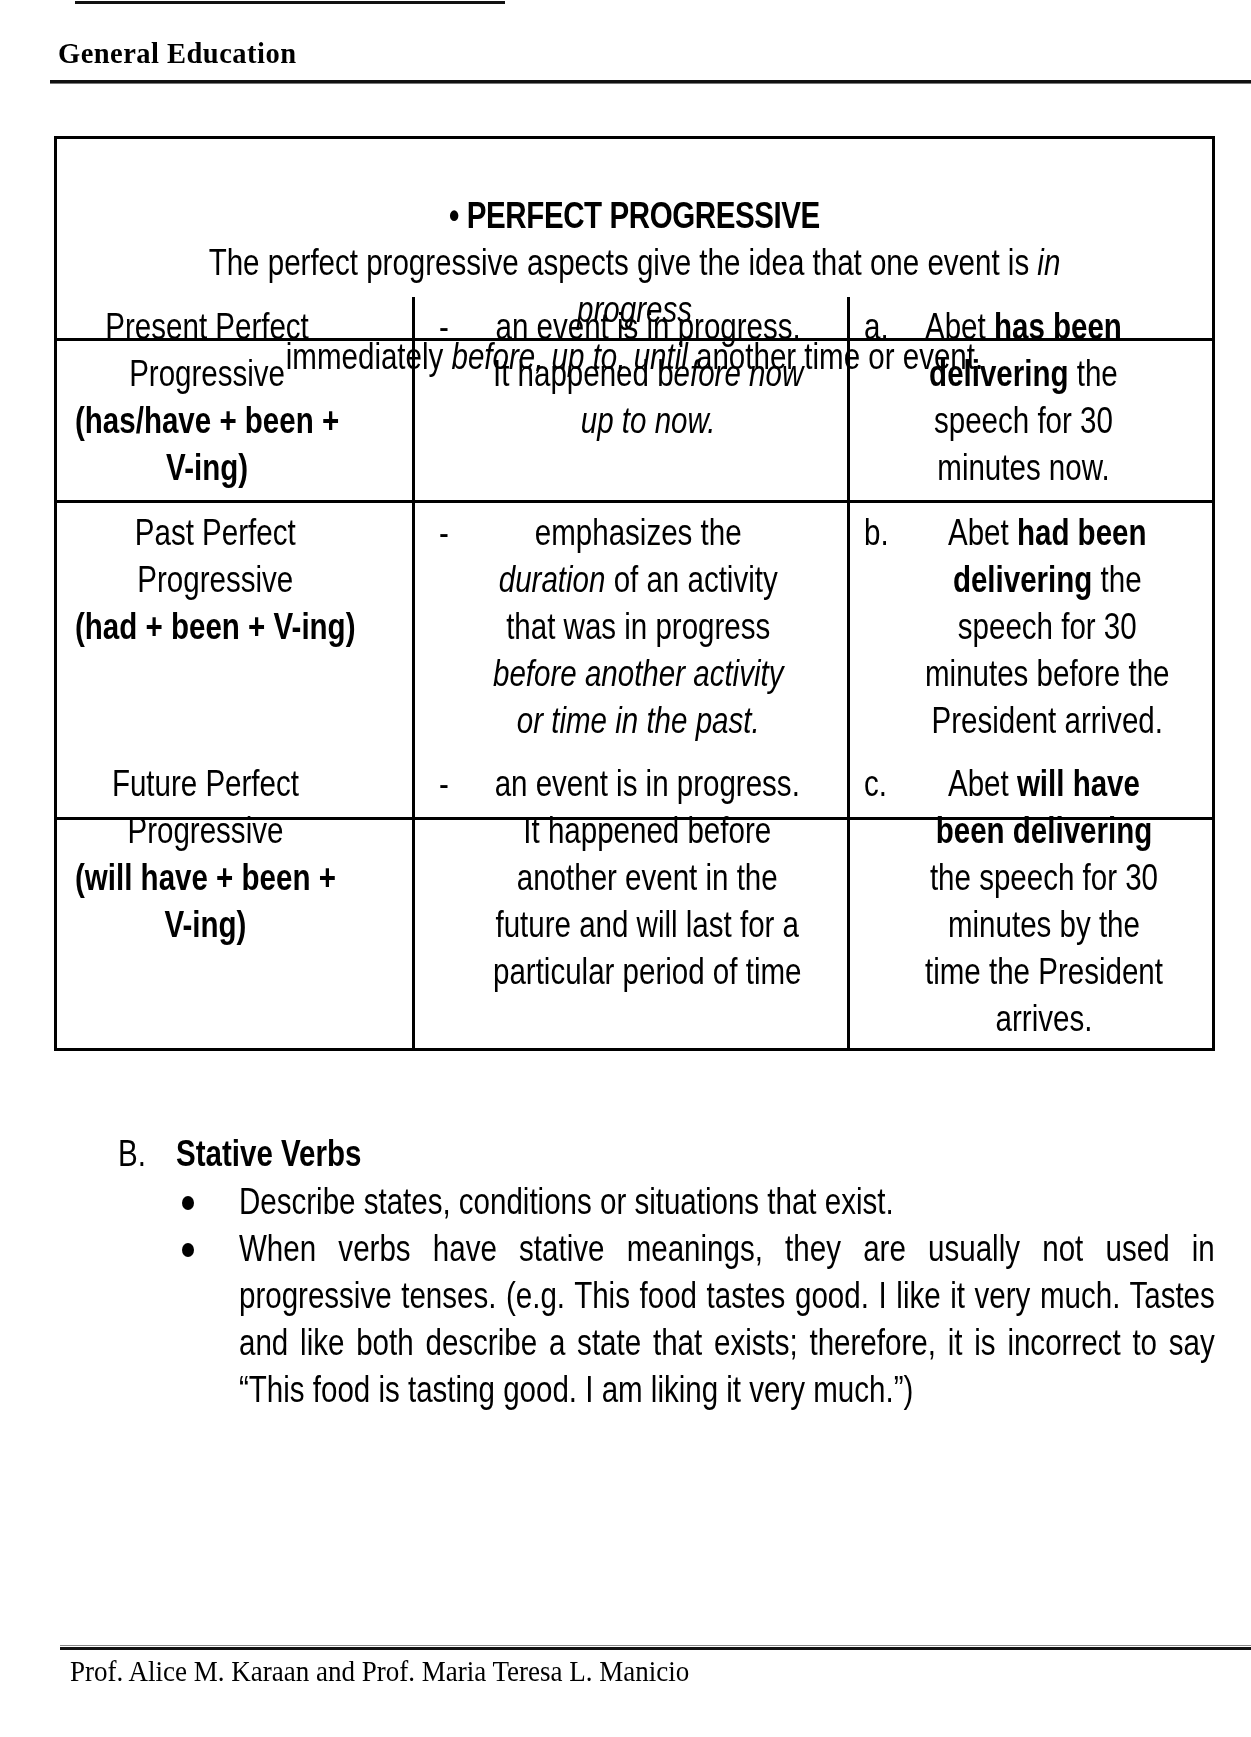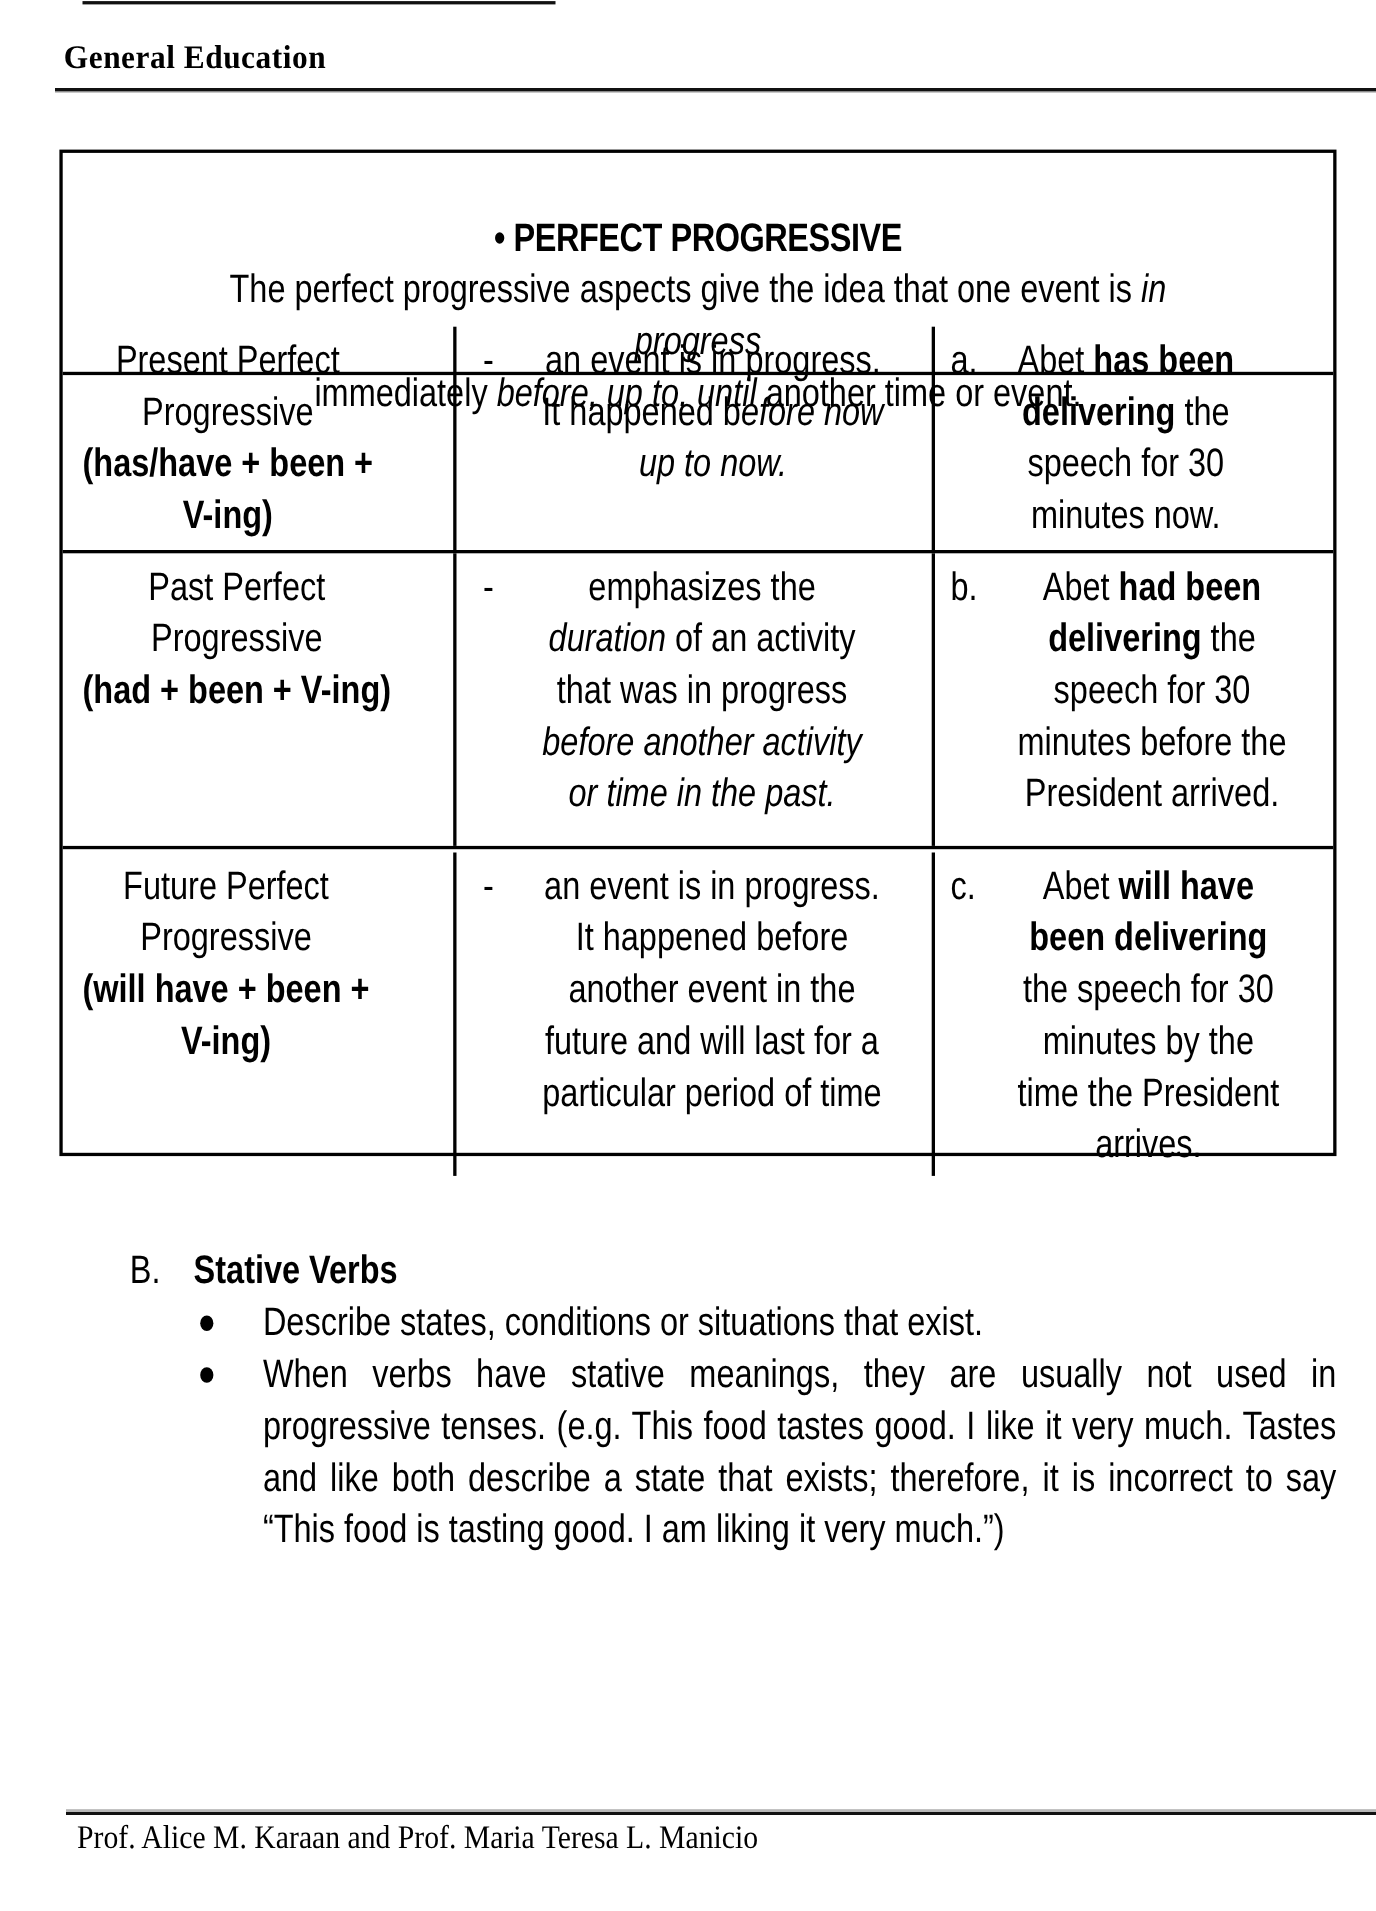--- a/index.html
+++ b/index.html
@@ -10,22 +10,22 @@
 
   .tbl { position:absolute; left:54px; top:136px; width:1161px; height:915px; border:3px solid #000; box-sizing:border-box; }
   .tbl-head { position:absolute; left:0; right:0; top:0; height:158px; border-bottom:3px solid #000; box-sizing:border-box; text-align:center;margin-top:44px; }
   .tbl-title { position:absolute; left:0; right:0; top:12px; font-size:36px; font-weight:bold; letter-spacing:-0.5px; transform:scaleX(0.82); }
   .tbl-intro { position:absolute; left:0; right:0; top:56px; font-size:36px; line-height:47px; transform:scaleX(0.82); }
   .tbl-intro i { font-style:italic; }
 
   .row { position:absolute; left:0; right:0; box-sizing:border-box; border-bottom:3px solid #000;text-align:center; }
   .row:last-child { border-bottom:none; }
   .row-1 { top:158px; height:206px; }
-  .row-2 { top:364px; height:269px; }
-  .row-3 { top:636px; height:294px; }
+  .row-2 { top:364px; height:317px; }
+  .row-3 { top:615px; height:294px; }
   .cell { position:absolute; top:0; bottom:0; box-sizing:border-box; }
   .c1 { left:0; width:358px; border-right:3px solid #000; }
   .c2 { left:358px; width:435px; border-right:3px solid #000; }
   .c3 { left:793px; right:0; }
   .txt { position:absolute; font-size:36px; line-height:47px; transform:scaleX(0.82); transform-origin:left top; white-space:nowrap; top:6px; }
   .c1 .txt { left:18px; }
   .c2 .dash { left:24px; }
   .c2 .txt.body { left:78px; }
   .c3 .letter { left:14px; }
   .c3 .txt.body { left:75px; }

